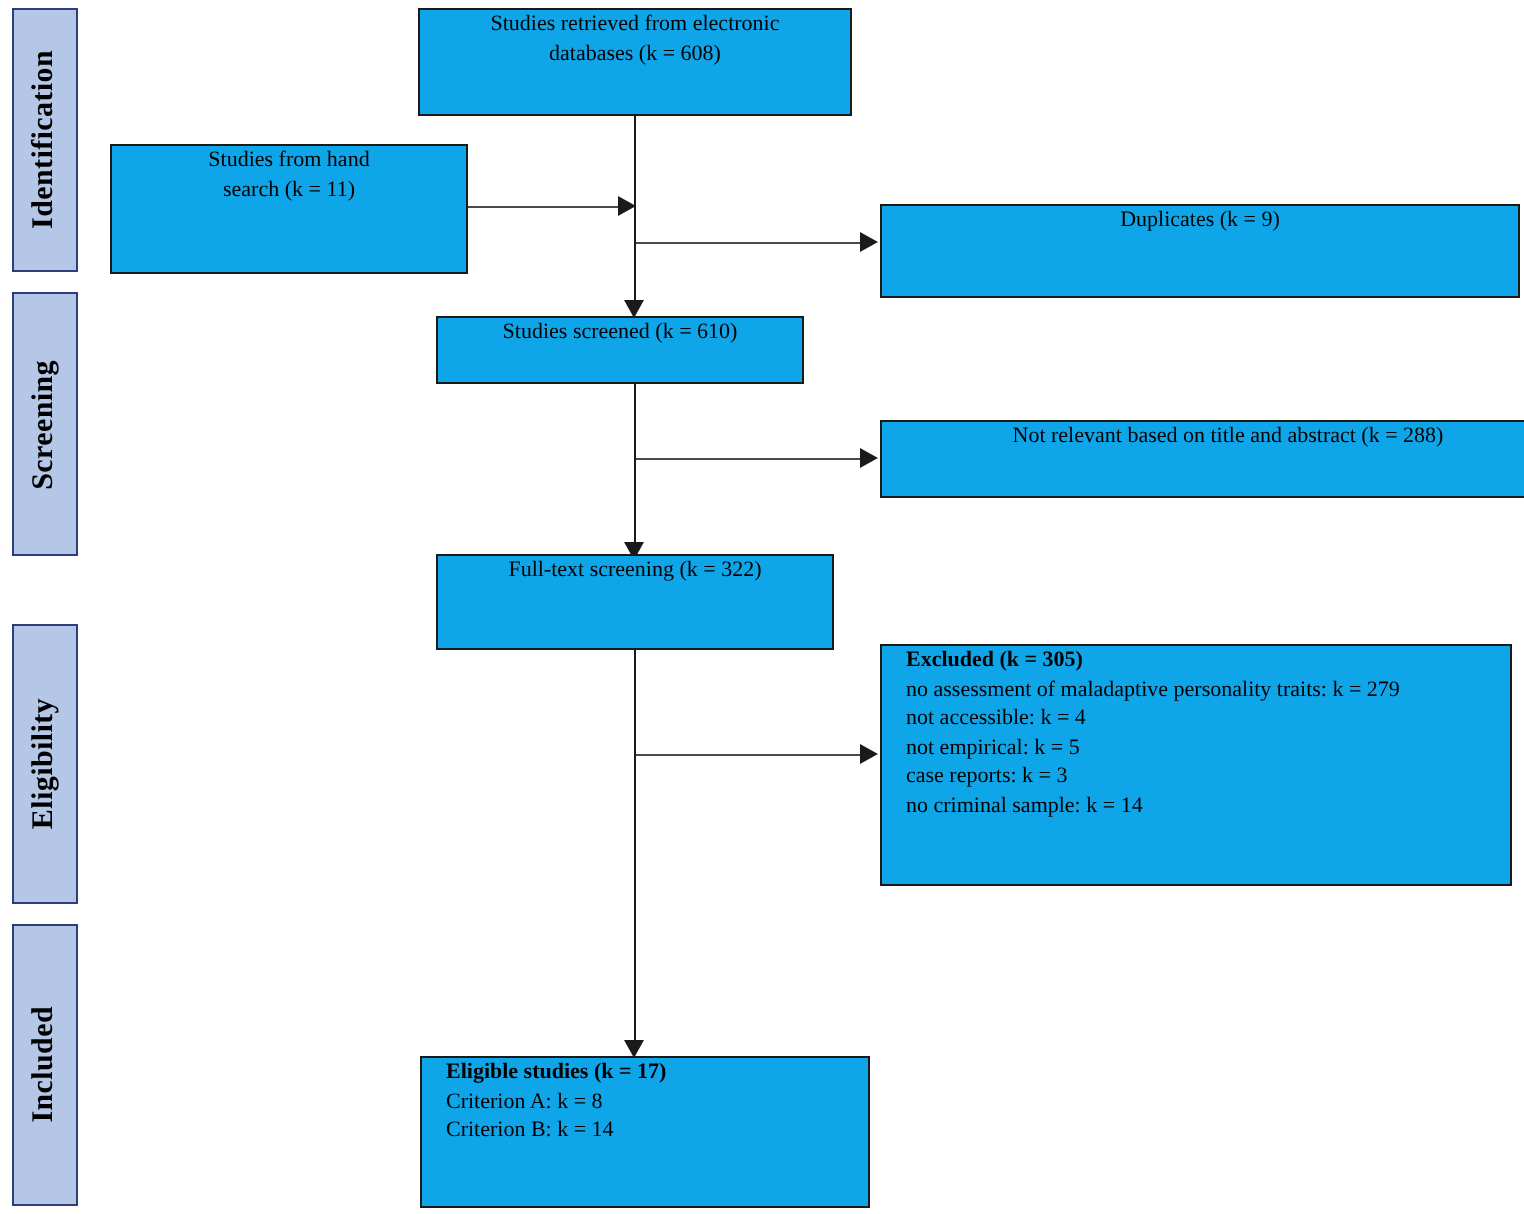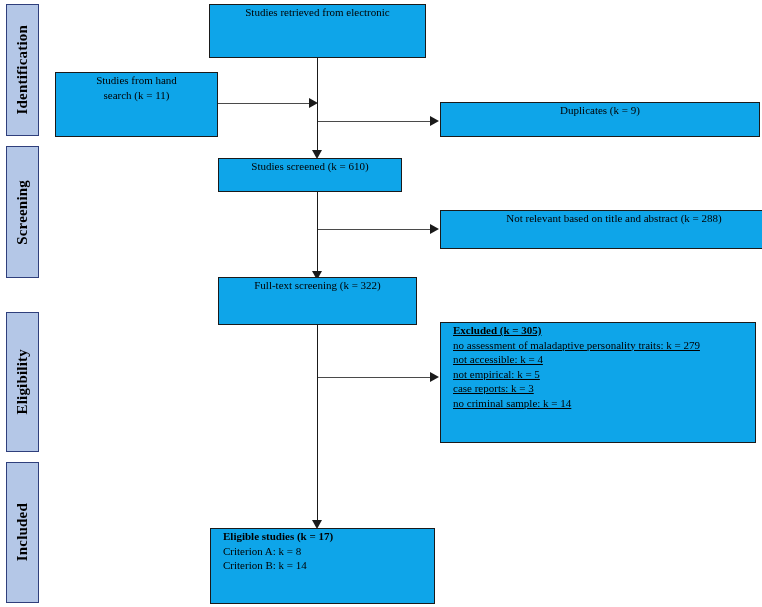--- a/index.html
+++ b/index.html
@@ -142,31 +142,32 @@
 
   <div class="vline" style="left:317px; top:311px; height:210px;"></div>
   <div class="arrow-down" style="left:311.5px; top:520px;"></div>
 
   <div class="hline" style="left:318px; top:377px; width:113px;"></div>
   <div class="arrow-right" style="left:430px; top:371.5px;"></div>
 
   <div class="flow-box center-text" style="left:209px; top:4px; width:217px; height:54px;">
     <div class="box-inner">
       <span class="box-line">Studies retrieved from electronic</span>
-    </div>
-  </div>
-
-  <div class="flow-box center-text" style="left:55px; top:72px; width:163px; height:65px;">
+      <span class="box-line">databases (k = 608)</span>
+    </div>
+  </div>
+
+  <div class="flow-box center-text" style="left:55px; top:72px; width:179px; height:65px;">
     <div class="box-inner">
       <span class="box-line">Studies from hand</span>
       <span class="box-line">search (k = 11)</span>
     </div>
   </div>
 
-  <div class="flow-box center-text" style="left:440px; top:102px; width:320px; height:35px;">
+  <div class="flow-box center-text" style="left:440px; top:102px; width:320px; height:47px;">
     <div class="box-inner">
       <span class="box-line">Duplicates (k = 9)</span>
     </div>
   </div>
 
   <div class="flow-box center-text" style="left:218px; top:158px; width:184px; height:34px;">
     <div class="box-inner">
       <span class="box-line">Studies screened (k = 610)</span>
     </div>
   </div>
@@ -176,21 +177,21 @@
       <span class="box-line">Not relevant based on title and abstract (k = 288)</span>
     </div>
   </div>
 
   <div class="flow-box center-text" style="left:218px; top:277px; width:199px; height:48px;">
     <div class="box-inner">
       <span class="box-line">Full-text screening (k = 322)</span>
     </div>
   </div>
 
-  <div class="flow-box left-text" style="left:440px; top:322px; width:316px; height:121px;text-decoration:underline;">
+  <div class="flow-box left-text" style="left:440px; top:322px; width:316px; height:121px;">
     <div class="box-inner">
       <span class="box-title-bold">Excluded (k = 305)</span>
       <span class="box-line">no assessment of maladaptive personality traits: k = 279</span>
       <span class="box-line">not accessible: k = 4</span>
       <span class="box-line">not empirical: k = 5</span>
       <span class="box-line">case reports: k = 3</span>
       <span class="box-line">no criminal sample: k = 14</span>
     </div>
   </div>
 

